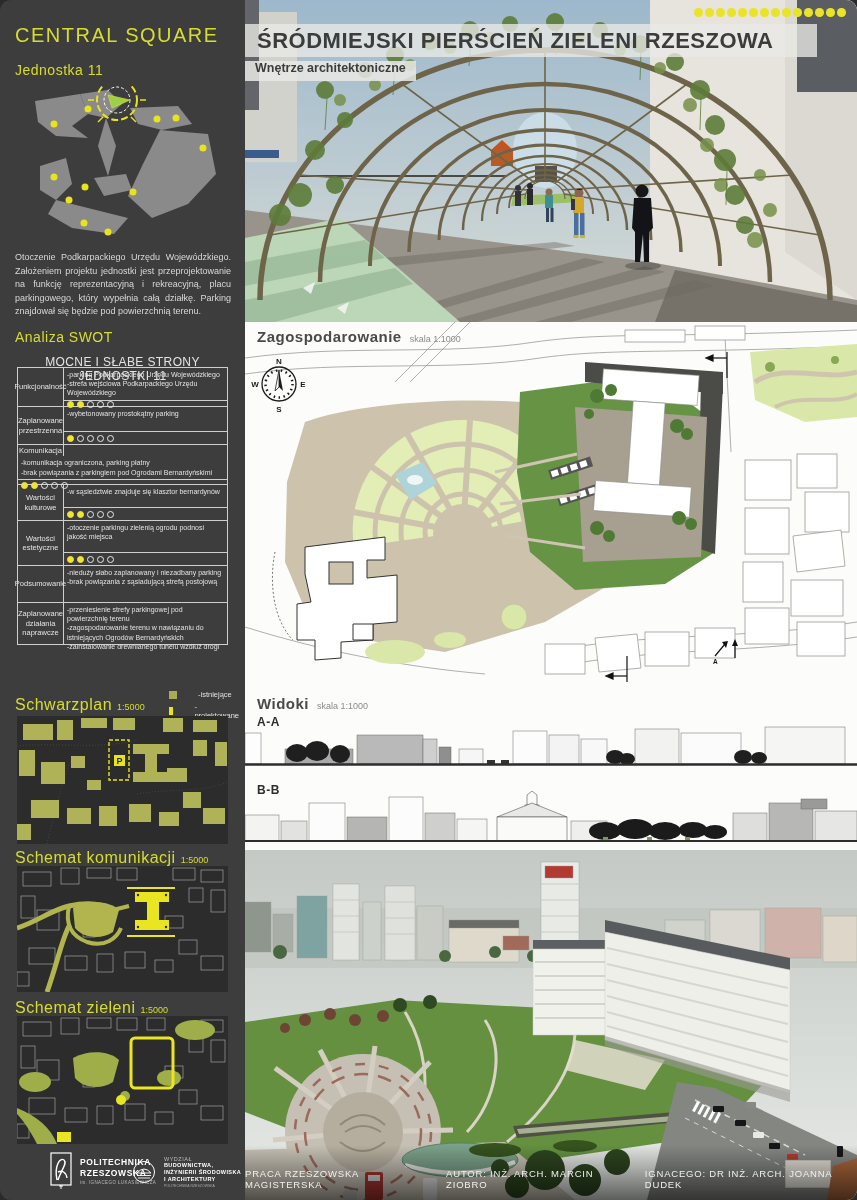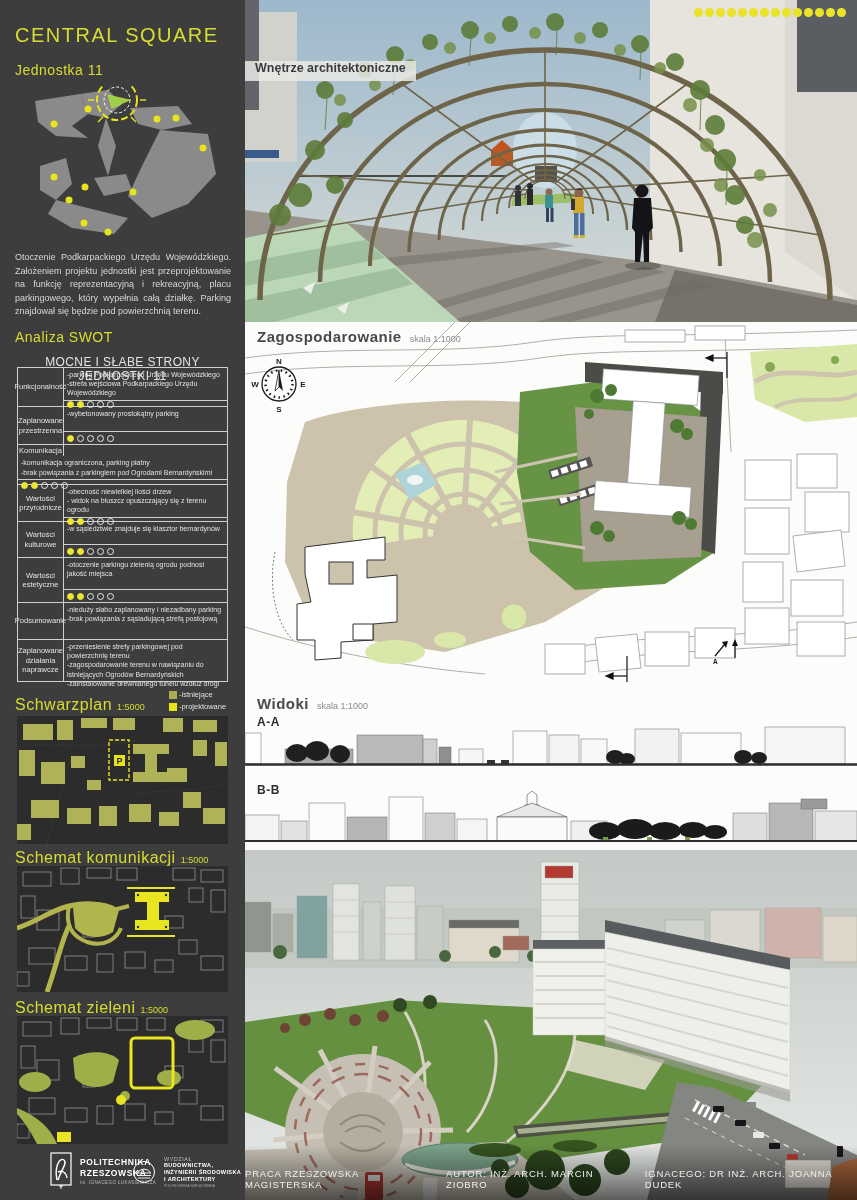--- a/index.html
+++ b/index.html
@@ -1,35 +1,35 @@
 <!DOCTYPE html>
 <html><head>
 <meta charset="utf-8">
 <style>
   html,body{margin:0;padding:0;background:#2a2a2a;}
   *{box-sizing:border-box;}
   #poster{position:relative;width:857px;height:1200px;background:#3d3d3d;overflow:hidden;
-          font-family:"Liberation Sans",sans-serif;}
+          font-family:"Liberation Sans",sans-serif;border-radius:11px;}
   .abs{position:absolute;}
   
   .side-title{left:15px;top:24px;font-size:20px;letter-spacing:1.5px;color:#d7dd2e;font-weight:400;}
   .side-sub{font-size:14px;color:#d7dd2e;letter-spacing:.5px;}
   .side-par{left:15px;top:251px;width:216px;font-size:9px;line-height:1.5;color:#d8d8d8;
             text-align:justify;}
   .tbl-head{left:17px;top:355px;width:211px;text-align:center;font-size:12px;letter-spacing:.4px;color:#e4e4e4;}
   .swot{left:17px;top:367px;width:211px;border:1px solid #cfcfcf;border-bottom:none;}
   .srow{display:flex;border-bottom:1px solid #cfcfcf;}
   .scat{width:46px;border-right:1px solid #cfcfcf;display:flex;align-items:center;justify-content:center;
         text-align:center;font-size:7.5px;line-height:1.25;color:#e2e2e2;padding:1px;}
   .scon{flex:1;display:flex;flex-direction:column;}
   .sitems{flex:1;font-size:7px;line-height:1.32;color:#e2e2e2;padding:2px 3px;white-space:pre-line;}
   .srate{height:13px;border-top:1px solid #cfcfcf;display:flex;align-items:center;gap:3px;padding-left:3px;}
   .rdot{width:7px;height:7px;border-radius:50%;border:1px solid #e8e8e8;}
   .rdot.filled{background:#ece534;border-color:#ece534;}
-  .legend{left:169px;width:70px;display:flex;align-items:center;gap:2px;}
+  .legend{left:169px;width:70px;display:flex;align-items:center;gap:21px;}
   .lsq{width:8px;height:8px;display:inline-block;}
   .ltx{font-size:7.5px;color:#e0e0e0;}
   .map-h{left:15px;font-size:16px;color:#d7dd2e;letter-spacing:.5px;}
   .map-h .sc{font-size:9px;margin-left:5px;letter-spacing:0;}
   .logo-row{display:flex;align-items:center;gap:8px;}
   .pr-name{font-size:8.5px;font-weight:bold;color:#fff;line-height:1.25;letter-spacing:.6px;}
   .pr-sub{font-size:4.5px;color:#b9b9b9;letter-spacing:.4px;margin-top:1px;}
   .wy-l1{font-size:5.5px;color:#bdbdbd;letter-spacing:.5px;}
   .wy-b{font-size:5.5px;font-weight:bold;color:#fff;letter-spacing:.4px;line-height:1.3;}
   .wy-sub{font-size:3.5px;color:#a9a9a9;margin-top:1px;}
@@ -130,34 +130,20 @@
 -brak powiązania z parkingiem pod Ogrodami Bernardyńskimi</div>
         <div class="srate">
             <span class="rdot filled"></span>
             <span class="rdot filled"></span>
             <span class="rdot"></span>
             <span class="rdot"></span>
             <span class="rdot"></span>
           </div>
         </div>
     </div>
-    <div class="srow" style="height:37px;">
-      <div class="scat">Wartości przyrodnicze</div>
-      <div class="scon">
-          <div class="sitems">-obecność niewielkiej ilości drzew
-- widok na bluszcz opuszczający się z terenu ogrodu</div>
-        <div class="srate">
-            <span class="rdot filled"></span>
-            <span class="rdot filled"></span>
-            <span class="rdot"></span>
-            <span class="rdot"></span>
-            <span class="rdot"></span>
-          </div>
-        </div>
-    </div>
     <div class="srow" style="height:36px;">
       <div class="scat">Wartości kulturowe</div>
       <div class="scon">
           <div class="sitems">-w sąsiedztwie znajduje się klasztor bernardynów</div>
         <div class="srate">
             <span class="rdot filled"></span>
             <span class="rdot filled"></span>
             <span class="rdot"></span>
             <span class="rdot"></span>
             <span class="rdot"></span>
@@ -493,20 +479,23 @@
       <rect x="300" y="195" width="8" height="13" fill="#3e8f8f"></rect>
       <rect x="301" y="208" width="3" height="14" fill="#31435a"></rect>
       <rect x="305.5" y="208" width="3" height="14" fill="#31435a"></rect>
       <circle cx="285" cy="186" r="3" fill="#2a2a2e"></circle>
         <rect x="282" y="189" width="6" height="16" fill="#2a2a2e"></rect>
       <circle cx="273" cy="188" r="3" fill="#33333a"></circle>
         <rect x="270" y="191" width="6" height="15" fill="#33333a"></rect>
     </g>
   </svg>
 
+  <div class="abs band1">
+    <span>ŚRÓDMIEJSKI PIERŚCIEŃ ZIELENI RZESZOWA</span>
+  </div>
   <div class="abs band2">
     <span>Wnętrze architektoniczne</span>
   </div>
   <div class="abs hdots">
       <span class="hdot"></span>
       <span class="hdot"></span>
       <span class="hdot"></span>
       <span class="hdot"></span>
       <span class="hdot"></span>
       <span class="hdot"></span>

